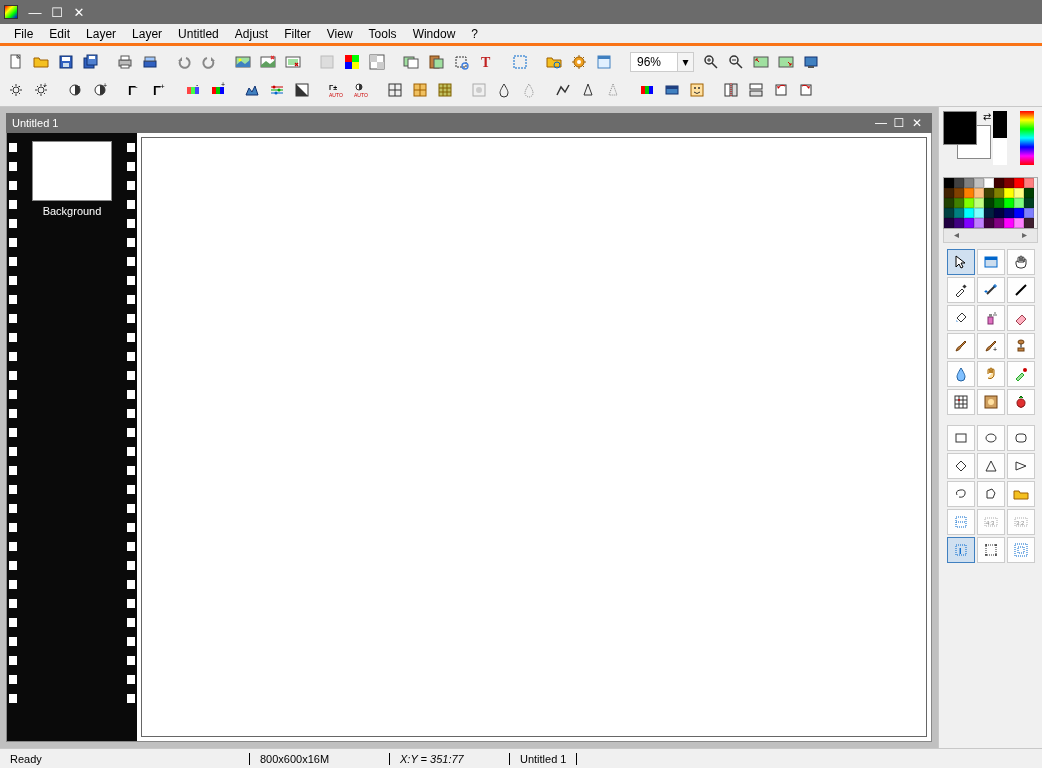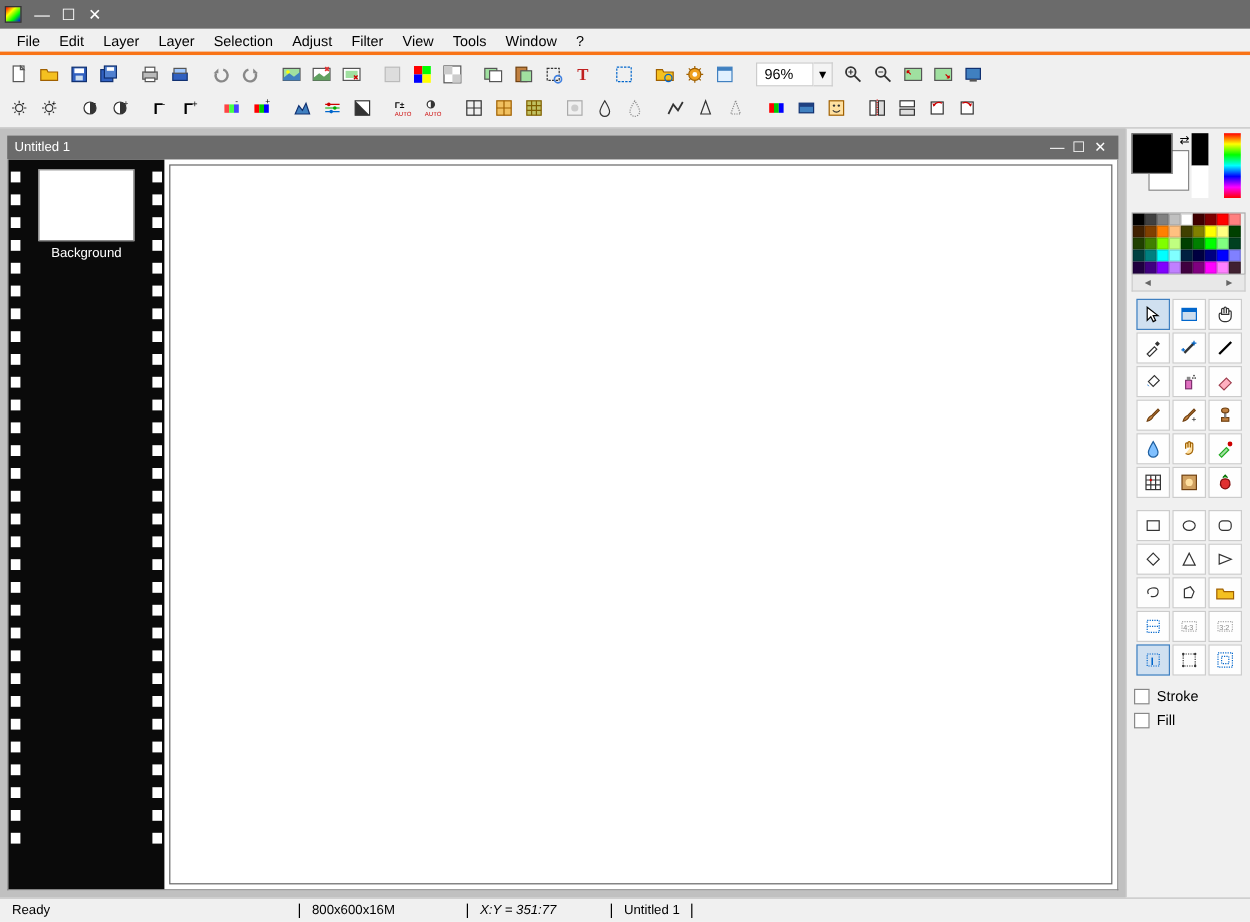--- a/index.html
+++ b/index.html
@@ -86,21 +86,21 @@
   <div class="winbtn">—</div>
   <div class="winbtn">☐</div>
   <div class="winbtn">✕</div>
 </div>
 
 <div class="menubar">
   <div class="menuitem">File</div>
   <div class="menuitem">Edit</div>
   <div class="menuitem">Layer</div>
   <div class="menuitem">Layer</div>
-  <div class="menuitem">Selection</div>
+  <div class="menuitem">Untitled</div>
   <div class="menuitem">Adjust</div>
   <div class="menuitem">Filter</div>
   <div class="menuitem">View</div>
   <div class="menuitem">Tools</div>
   <div class="menuitem">Window</div>
   <div class="menuitem">?</div>
 </div>
 
 <div class="toolbars">
 
@@ -840,30 +840,20 @@
           </svg>
         </div>
       <div class="tool">
           <svg viewBox="0 0 16 16">
             <rect x="2" y="2" width="12" height="12" fill="none" stroke="#06c" stroke-dasharray="1 1"></rect>
             <rect x="5" y="5" width="6" height="6" fill="none" stroke="#06c" stroke-dasharray="1 1"></rect>
           </svg>
         </div>
     </div>
 
-    <div class="shape-opts">
-      <label class="cb">
-          <span class="box"></span>
-          <span>Stroke</span>
-        </label>
-      <label class="cb">
-          <span class="box"></span>
-          <span>Fill</span>
-        </label>
-    </div>
   </div>
 </div>
 
 <div class="statusbar">
   <div class="cell">Ready</div>
   <div class="cell">800x600x16M</div>
   <div class="cell">X:Y = 351:77</div>
   <div class="cell">Untitled 1</div>
 </div>
 

